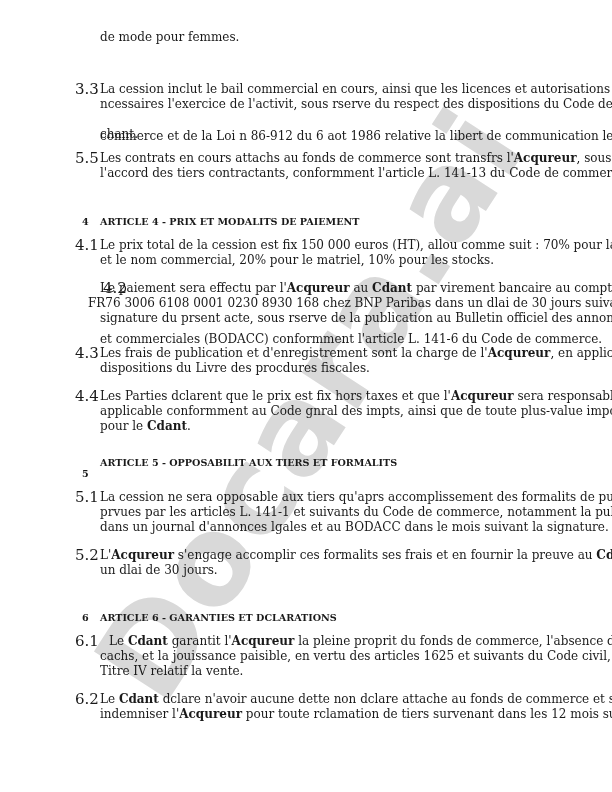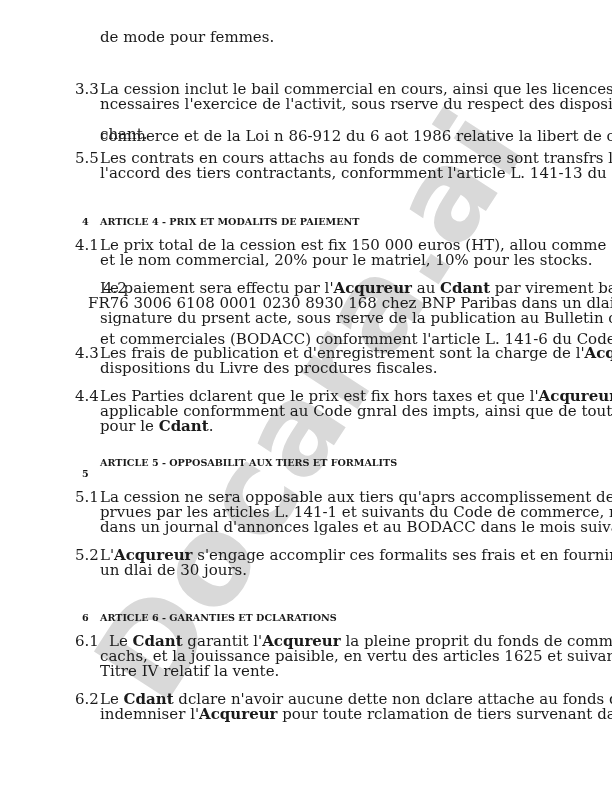--- a/index.html
+++ b/index.html
@@ -8,21 +8,21 @@
   .page { position: absolute; left: 0; top: 0; width: 612px; height: 792px; }
   .watermark {
     position: absolute; left: 310px; top: 405px;
     transform: translate(-50%, -50%) rotate(-57deg);
     font-family: "DejaVu Sans", "Liberation Sans", sans-serif;
     font-weight: bold; font-size: 122px; letter-spacing: 2px;
     color: #d9d9d9; white-space: nowrap; z-index: 0; pointer-events: none;
     line-height: 1;
   }
   .content { position: absolute; left: 0; top: 0; width: 612px; z-index: 1; }
-  .line { position: absolute; font-size: 15px; line-height: 15px; white-space: nowrap; }
+  .line { position: absolute; font-size: 12px; line-height: 15px; white-space: nowrap; }
   .num { position: absolute; font-size: 15px; line-height: 15px; }
   .hnum { position: absolute; font-size: 9.6px; font-weight: bold; line-height: 15px; }
   .heading { position: absolute; font-size: 9.6px; font-weight: bold; line-height: 15px; white-space: nowrap; }
   b { font-weight: bold; }
 </style>
 </head>
 <body>
 
 <div class="page">
   <div class="watermark">Docara.ai</div>

